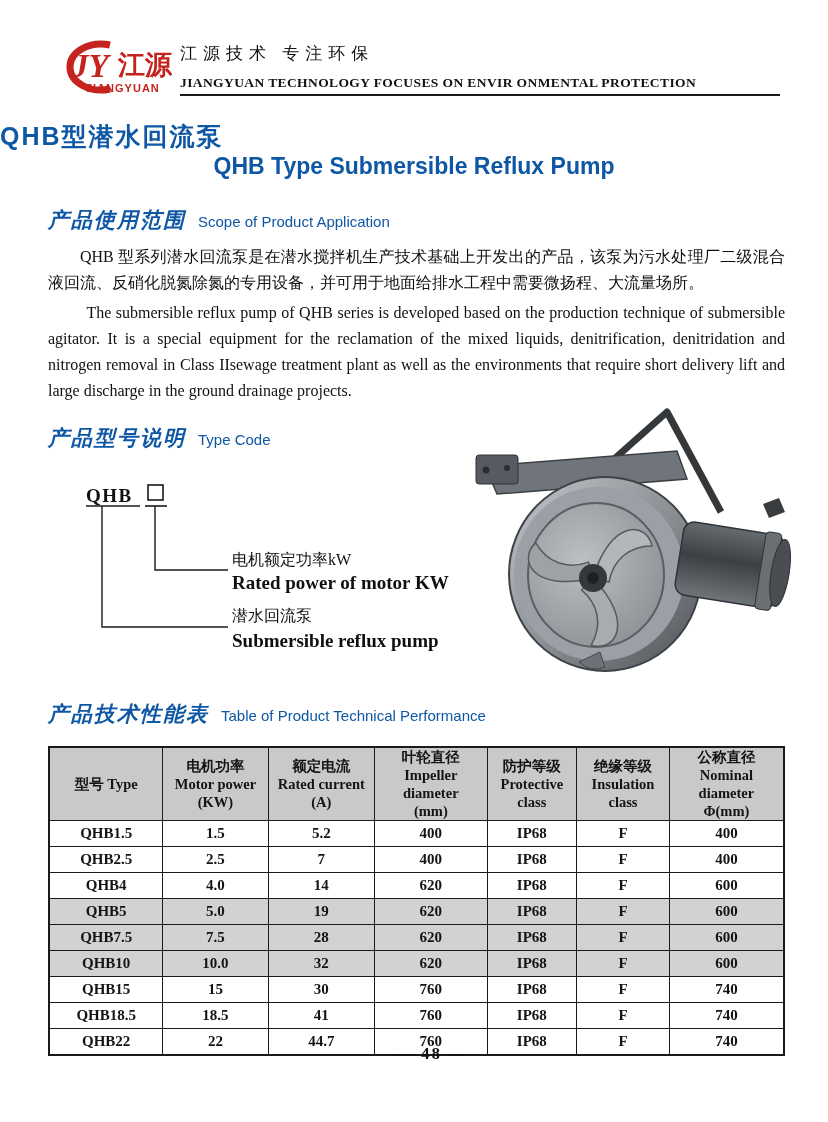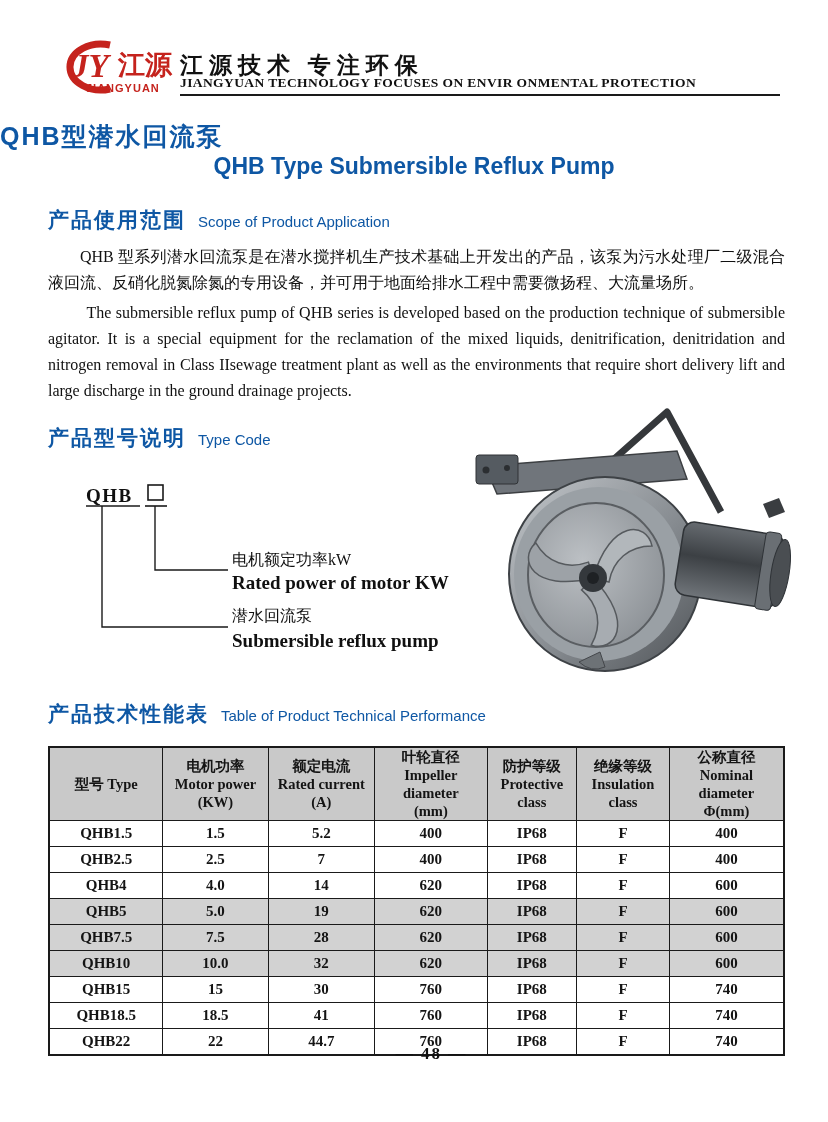--- a/index.html
+++ b/index.html
@@ -16,21 +16,21 @@
     margin:0 auto;
     background:#ffffff;
     font-family:"Liberation Serif","DejaVu Serif",serif;
     color:var(--ink);
     overflow:hidden;
   }
   
   .logo{position:absolute;left:44px;top:36px;width:140px;height:62px;}
   .tagline-cn{
     position:absolute;left:180px;top:42px;
-    font-size:23px;font-weight:700;letter-spacing:6px;color:#111;margin-top:8px;
+    font-size:17px;font-weight:400;letter-spacing:6px;color:#111;
   }
   .tagline-en{
     position:absolute;left:180px;top:75px;
     font-size:13.5px;font-weight:700;letter-spacing:.4px;color:#111;
     white-space:nowrap;
   }
   .header-rule{
     position:absolute;left:180px;top:94px;width:600px;height:2px;
     background:#1a1a1a;
   }
@@ -42,21 +42,21 @@
   }
   .title-en{
     position:absolute;left:0;right:0;top:153px;text-align:center;
     font-family:"Liberation Sans","DejaVu Sans",sans-serif;
     font-size:23px;font-weight:700;color:var(--blue);
   }
   
   .sec-head{position:absolute;left:48px;display:flex;align-items:baseline;gap:12px;white-space:nowrap;}
   .sec-cn{
     font-family:"Liberation Sans","DejaVu Sans",sans-serif;
-    font-size:21px;font-weight:700;letter-spacing:2px;color:var(--blue);
+    font-size:21px;font-weight:700;letter-spacing:2px;color:var(--blue);font-style:italic;
   }
   .sec-en{
     font-family:"Liberation Sans","DejaVu Sans",sans-serif;
     font-size:15px;font-weight:400;color:var(--blue);
   }
   .sec-scope{top:206px;}
   .sec-type{top:424px;}
   .sec-perf{top:700px;}
   
   .para{

